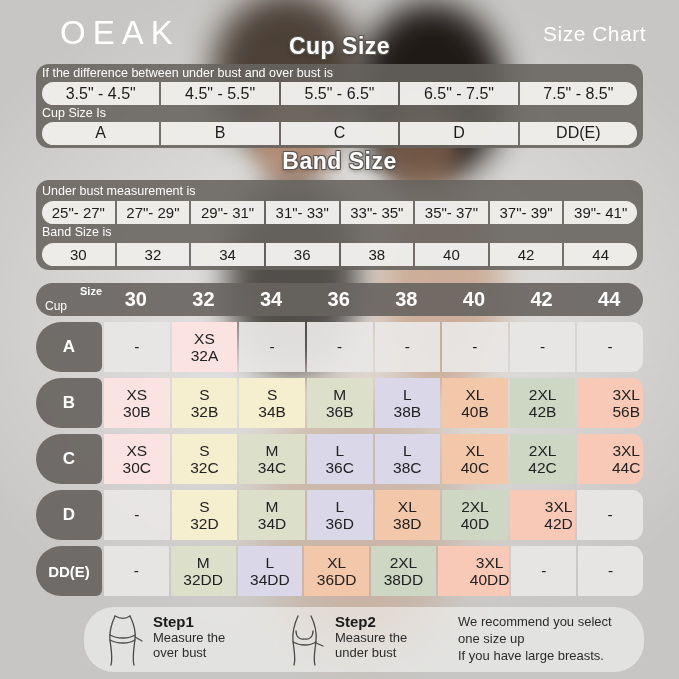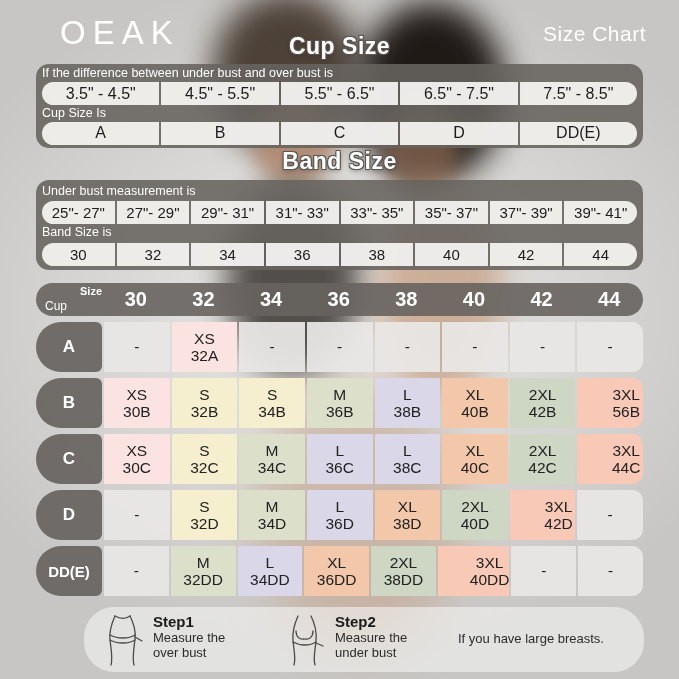--- a/index.html
+++ b/index.html
@@ -378,17 +378,18 @@
           <path d="M34 30 L41 33"></path>
         </svg>
       </span>
       <div class="step-text">
         <span class="step-title">Step2</span>
         <span class="step-line">Measure the</span>
         <span class="step-line">under bust</span>
       </div>
     </div>
     <div class="tips">
+      <span class="tips-line">We recommend you select one size up</span>
       <span class="tips-line">If you have large breasts.</span>
     </div>
   </div>
 
 </div>
 
 </body></html>

